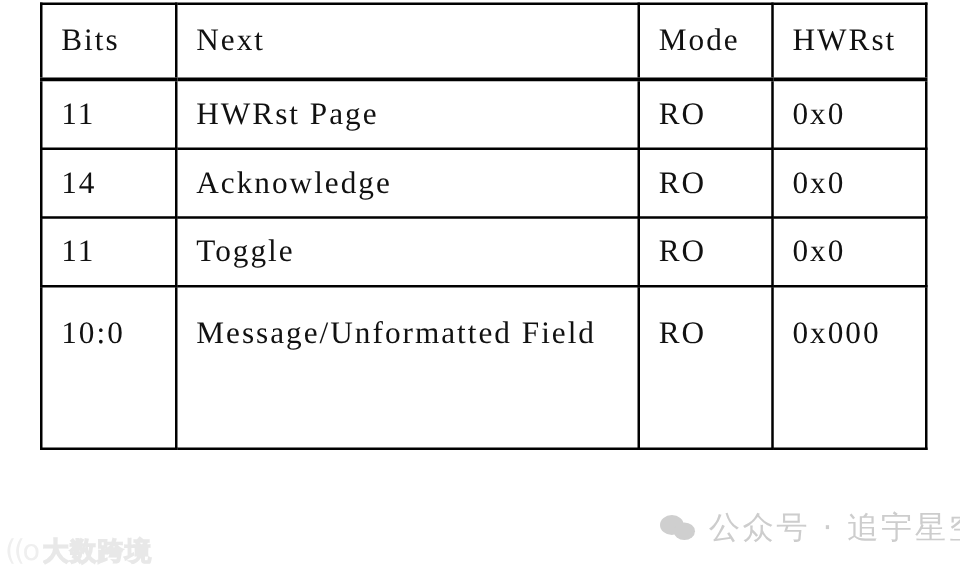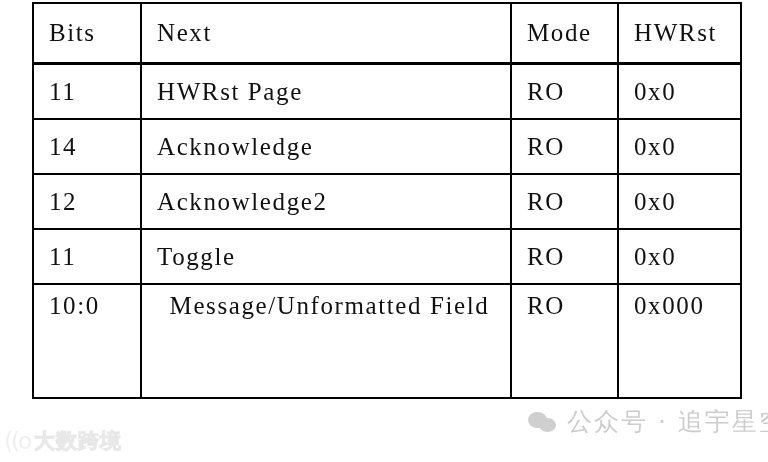--- a/index.html
+++ b/index.html
@@ -60,27 +60,26 @@
     border-bottom: 3px solid #000000;
   }
 
   table.regtable tbody td {
     height: 53px;
   }
 
   table.regtable tbody tr.tall td {
     height: 107px;
     vertical-align: top;
-    padding-top: 5px;
+    padding-top: 21px;
   }
 
   table.regtable tbody tr.tall td.field-wrap {
     padding-right: 8px;
     white-space: normal;
-    text-align: center;
   }
 
   
   .wm-left {
     position: absolute;
     left: 4px;
     top: 430px;
     display: flex;
     align-items: center;
     gap: 4px;
@@ -168,26 +167,20 @@
         <td>RO</td>
         <td>0x0</td>
       </tr>
       <tr>
         <td>14</td>
         <td>Acknowledge</td>
         <td>RO</td>
         <td>0x0</td>
       </tr>
       <tr>
-        <td>12</td>
-        <td>Acknowledge2</td>
-        <td>RO</td>
-        <td>0x0</td>
-      </tr>
-      <tr>
         <td>11</td>
         <td>Toggle</td>
         <td>RO</td>
         <td>0x0</td>
       </tr>
       <tr class="tall">
         <td>10:0</td>
         <td class="field-wrap">Message/Unformatted Field</td>
         <td>RO</td>
         <td>0x000</td>

